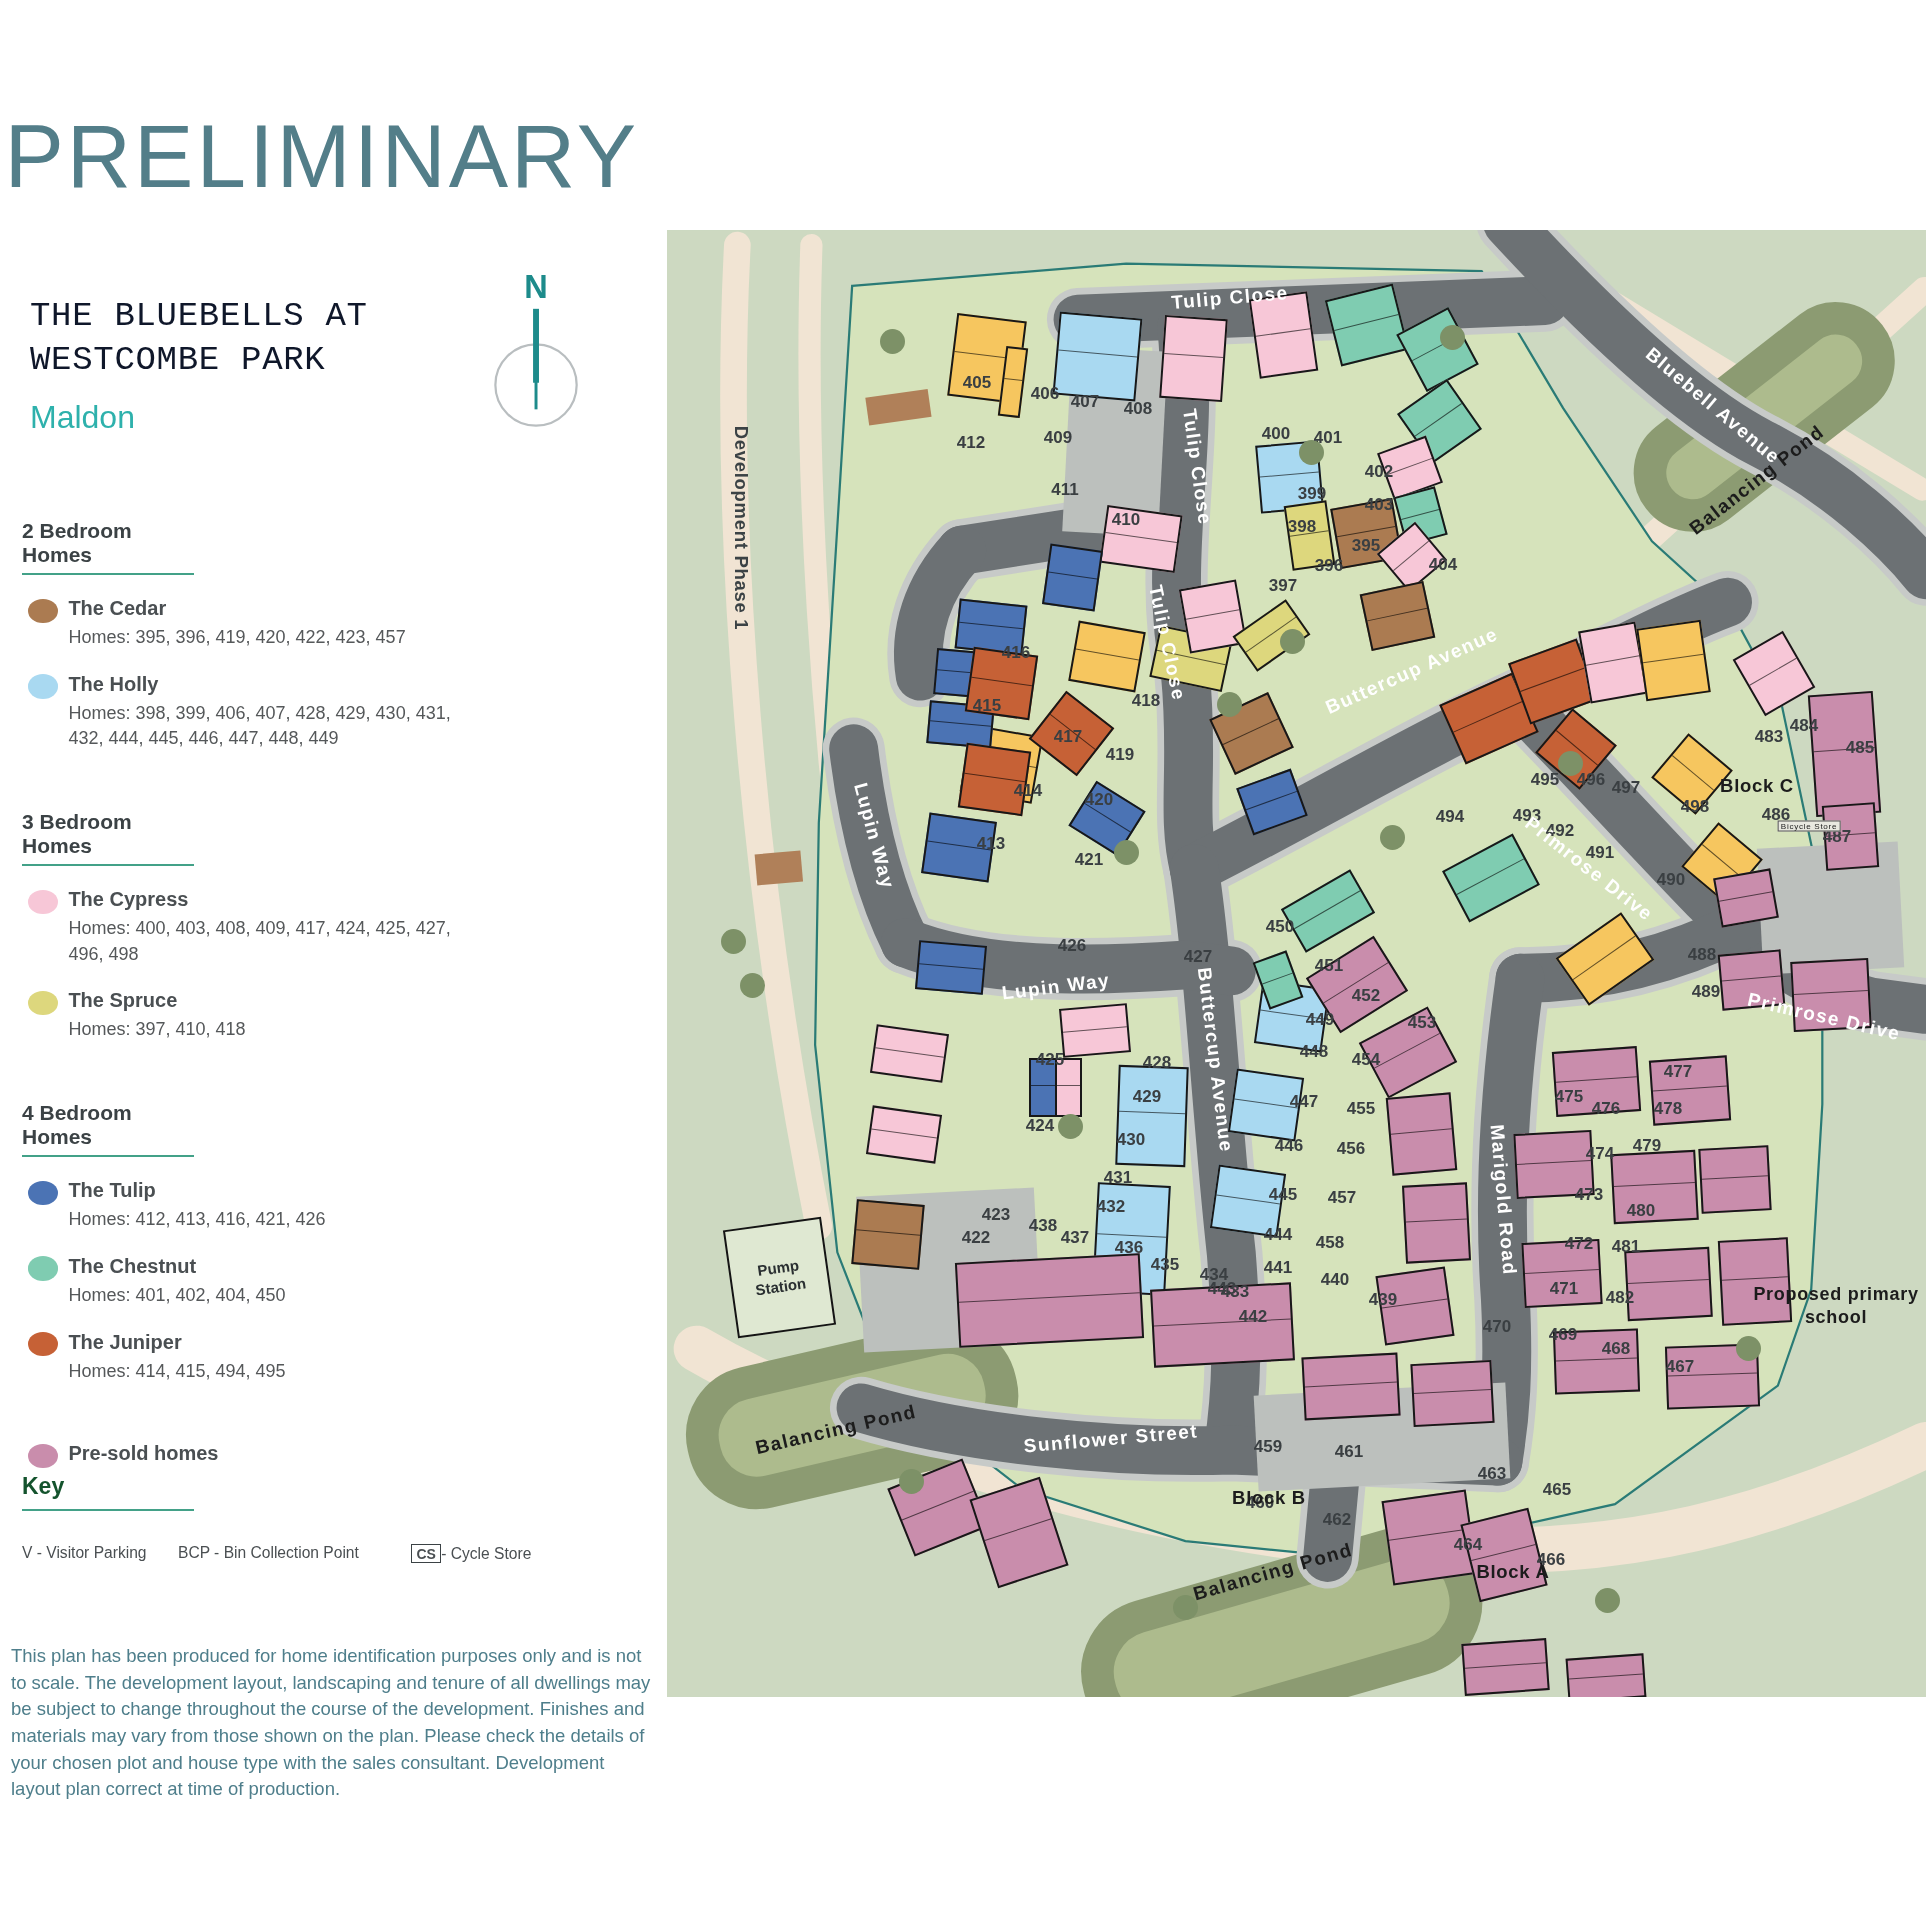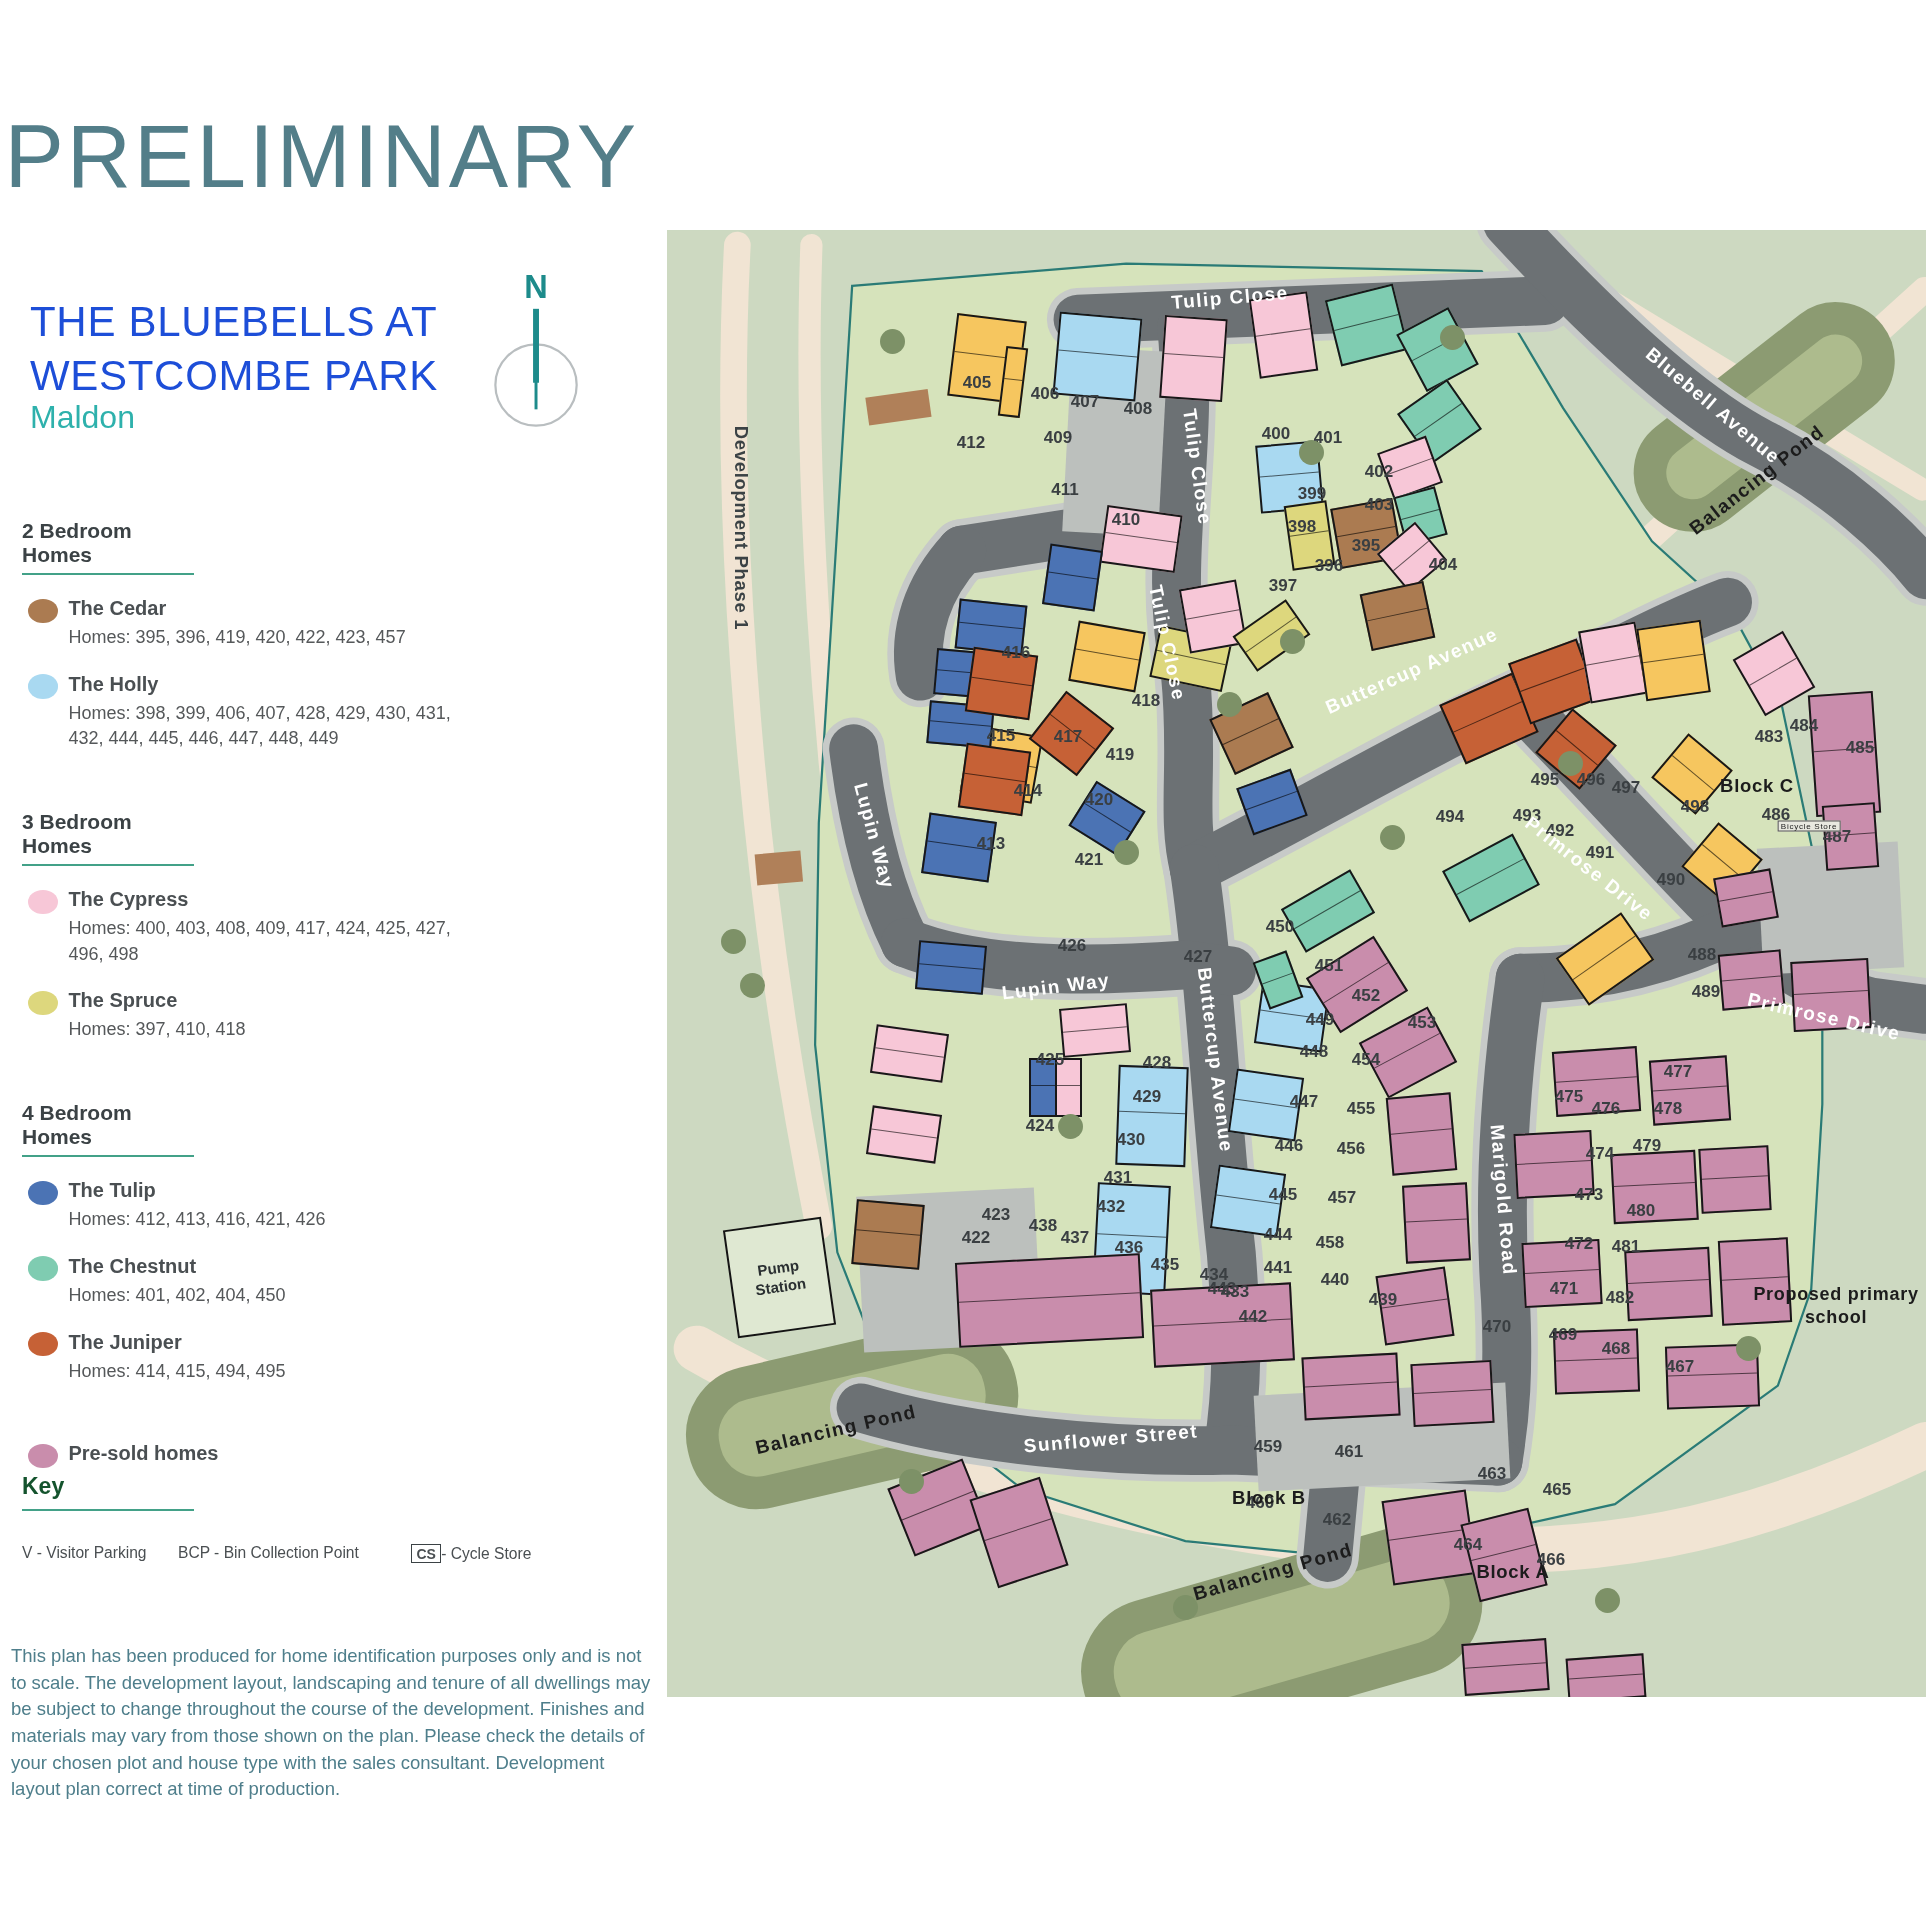--- a/index.html
+++ b/index.html
@@ -1,22 +1,22 @@
 <!DOCTYPE html>
 <html style="font-size:12px"><head>
 <meta charset="utf-8">
 <style>
   html,body{margin:0;padding:0;background:#fff;}
   #canvas{position:relative;width:1926px;height:1926px;background:#ffffff;overflow:hidden;
           font-family:"Liberation Sans", sans-serif;}
   
   .preliminary{position:absolute;left:4.4px;top:105px;font-size:89px;letter-spacing:3px;
                color:#537e89;font-weight:400;}
-  .title{position:absolute;left:30px;top:295px;font-size:42px;line-height:1.28;color:#1d4ed8;
-         letter-spacing:0.7px;font-weight:400;}
+  .title{position:absolute;left:30px;top:295px;font-size:34px;line-height:1.28;color:#0f172a;
+         letter-spacing:0.7px;font-weight:400;font-family:Liberation Mono, monospace;}
   .maldon{position:absolute;left:30px;top:399px;font-size:32px;color:#2eb1ac;font-weight:400;}
   .compass{position:absolute;left:482px;top:263px;}
   #legend{position:absolute;left:22px;top:519px;width:482px;}
   .sec-head{font-size:21px;font-weight:bold;color:#3b4245;width:172px;
             border-bottom:2.2px solid #43a188;padding-bottom:6px;margin:0 0 22px 0;}
   .sec{margin-bottom:58px;}
   .leg-item{display:flex;margin-bottom:22px;}
   .leg-dot{width:30px;height:24.4px;border-radius:50%;flex:0 0 30px;margin:1.5px 10.4px 0 6px;}
   .leg-name{font-size:20px;font-weight:bold;color:#4a4f52;margin-bottom:5.2px;}
   .leg-homes{font-size:18px;color:#55585a;line-height:1.42;max-width:415px;}
@@ -343,21 +343,21 @@
       <div class="plot-num" style="left: 310px; top: 153px;">405</div>
       <div class="plot-num" style="left: 378px; top: 164px;">406</div>
       <div class="plot-num" style="left: 418px; top: 172px;">407</div>
       <div class="plot-num" style="left: 471px; top: 179px;">408</div>
       <div class="plot-num" style="left: 391px; top: 208px;">409</div>
       <div class="plot-num" style="left: 459px; top: 290px;">410</div>
       <div class="plot-num" style="left: 398px; top: 260px;">411</div>
       <div class="plot-num" style="left: 304px; top: 213px;">412</div>
       <div class="plot-num" style="left: 324px; top: 614px;">413</div>
       <div class="plot-num" style="left: 361px; top: 561px;">414</div>
-      <div class="plot-num" style="left: 334px; top: 476px; margin-top: 30px;">415</div>
+      <div class="plot-num" style="left: 320px; top: 476px;">415</div>
       <div class="plot-num" style="left: 349px; top: 423px;">416</div>
       <div class="plot-num" style="left: 401px; top: 507px;">417</div>
       <div class="plot-num" style="left: 479px; top: 471px;">418</div>
       <div class="plot-num" style="left: 453px; top: 525px;">419</div>
       <div class="plot-num" style="left: 432px; top: 570px;">420</div>
       <div class="plot-num" style="left: 422px; top: 630px;">421</div>
       <div class="plot-num" style="left: 309px; top: 1008px;">422</div>
       <div class="plot-num" style="left: 329px; top: 985px;">423</div>
       <div class="plot-num" style="left: 373px; top: 896px;">424</div>
       <div class="plot-num" style="left: 383px; top: 830px;">425</div>

